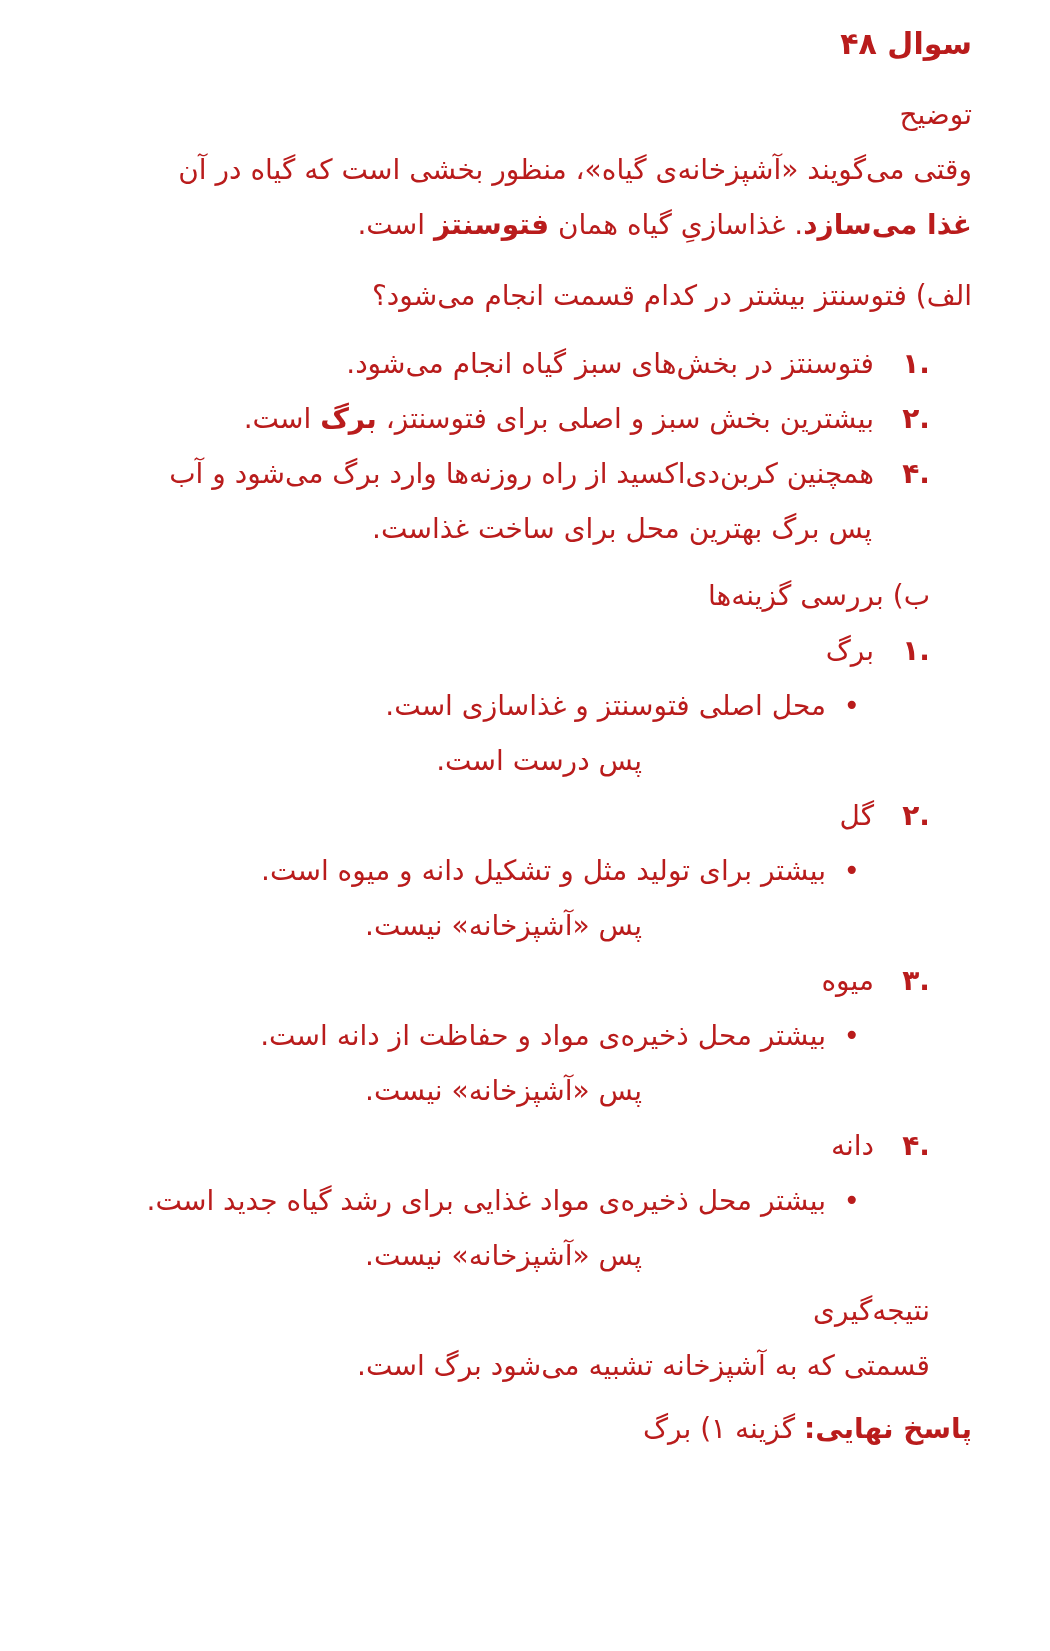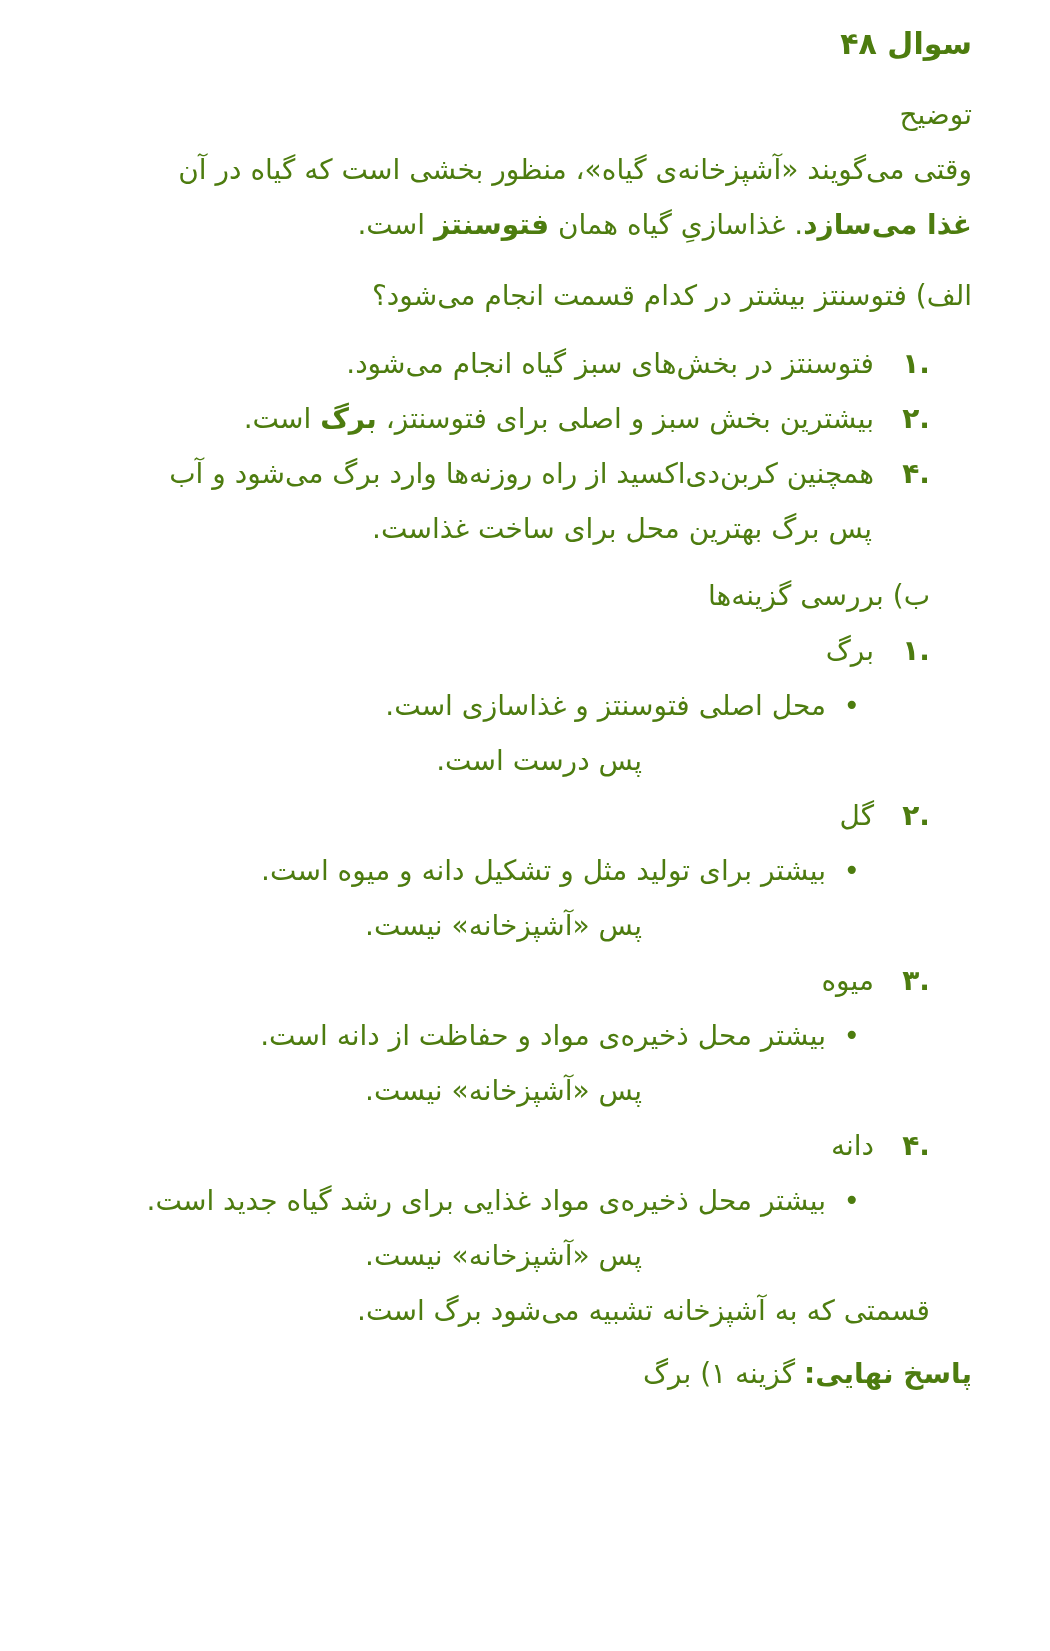--- a/index.html
+++ b/index.html
@@ -11,21 +11,21 @@
     position: relative;
     width: 1030px;
     height: 1651px;
     box-sizing: border-box;
     padding: 16px 78px 0 70px;
     direction: rtl;
     text-align: right;
     font-family: "DejaVu Sans", sans-serif;
     font-size: 28px;
     line-height: 55px;
-    color: #4d7c0f;
+    color: #b91c1c;
     background: #ffffff;
     overflow: hidden;
   }
   .line { white-space: nowrap; }
   .b { font-weight: 700; }
   .title { font-size: 30px; font-weight: 700; }
   .mt16 { margin-top: 16px; }
   .mt13 { margin-top: 13px; }
   .mt12 { margin-top: 12px; }
   .mt8  { margin-top: 8px; }
@@ -88,17 +88,18 @@
   <div class="verdict">پس «آشپزخانه» نیست.</div>
 
   <div class="ind-list"><span class="mk">۳.</span><span>میوه</span></div>
   <div class="bullet-line"><span class="blt">•</span><span>بیشتر محل ذخیره‌ی مواد و حفاظت از دانه است.</span></div>
   <div class="verdict">پس «آشپزخانه» نیست.</div>
 
   <div class="ind-list"><span class="mk">۴.</span><span>دانه</span></div>
   <div class="bullet-line"><span class="blt">•</span><span>بیشتر محل ذخیره‌ی مواد غذایی برای رشد گیاه جدید است.</span></div>
   <div class="verdict">پس «آشپزخانه» نیست.</div>
 
+  <div class="ind42">نتیجه‌گیری</div>
   <div class="ind42">قسمتی که به آشپزخانه تشبیه می‌شود برگ است.</div>
 
   <div class="line mt8"><span class="b">پاسخ نهایی:</span><span> گزینه ۱) برگ</span></div>
 
 </div>
 
 </body></html>

